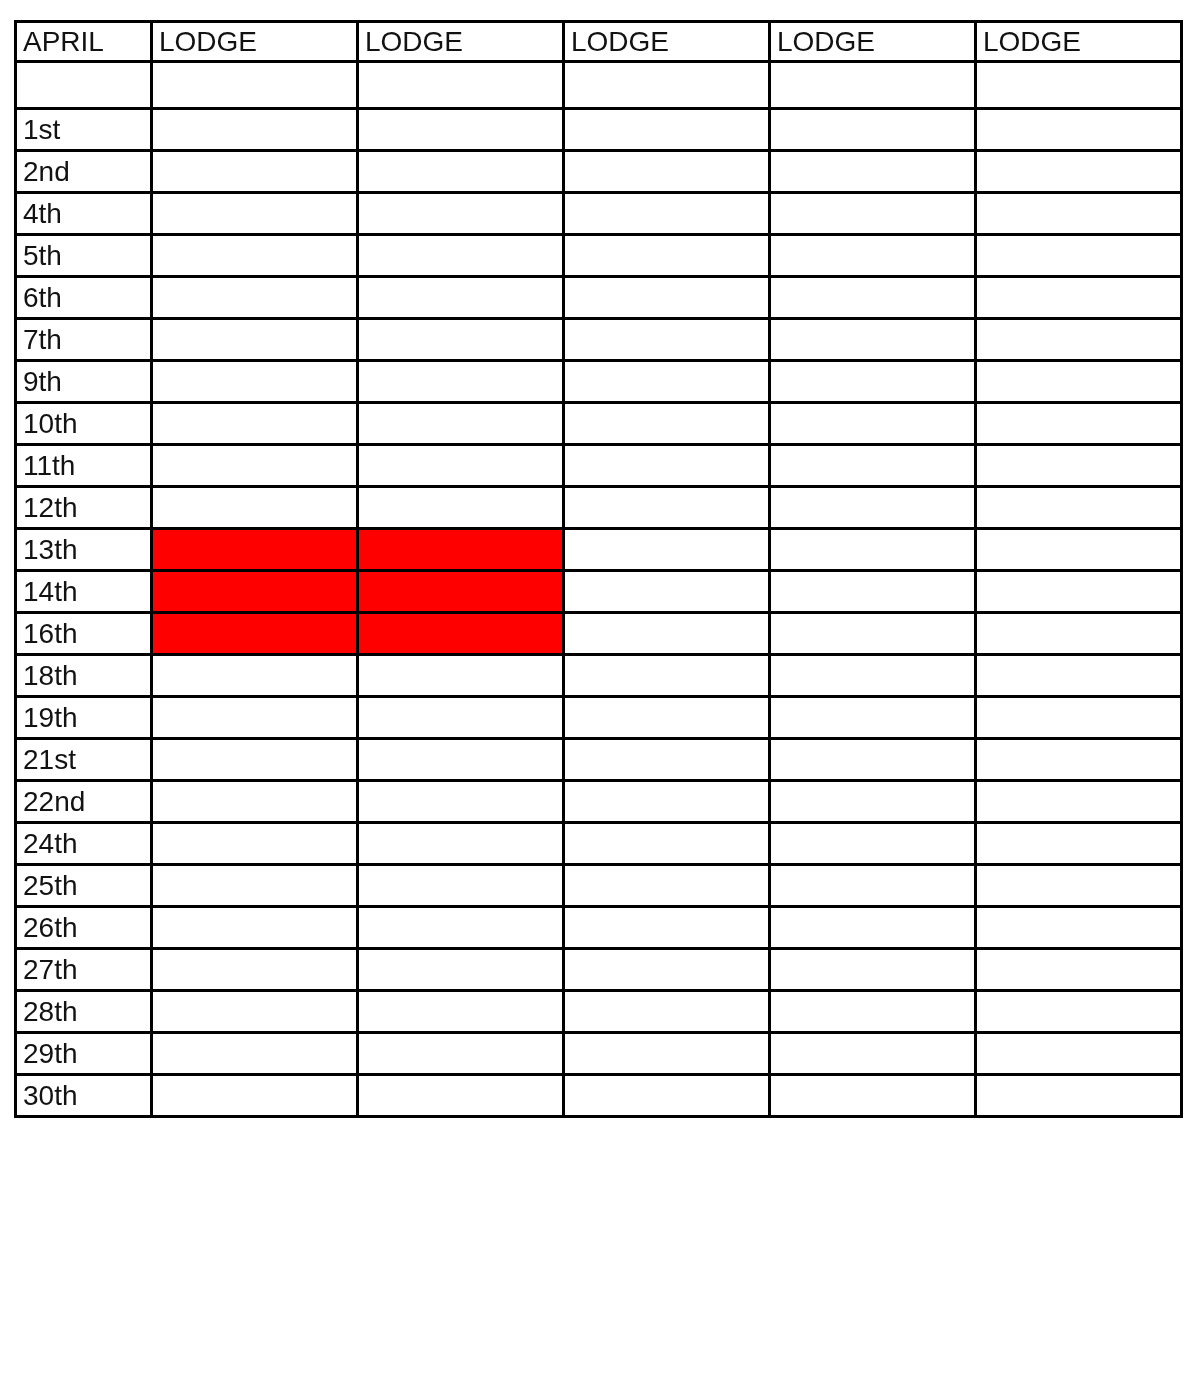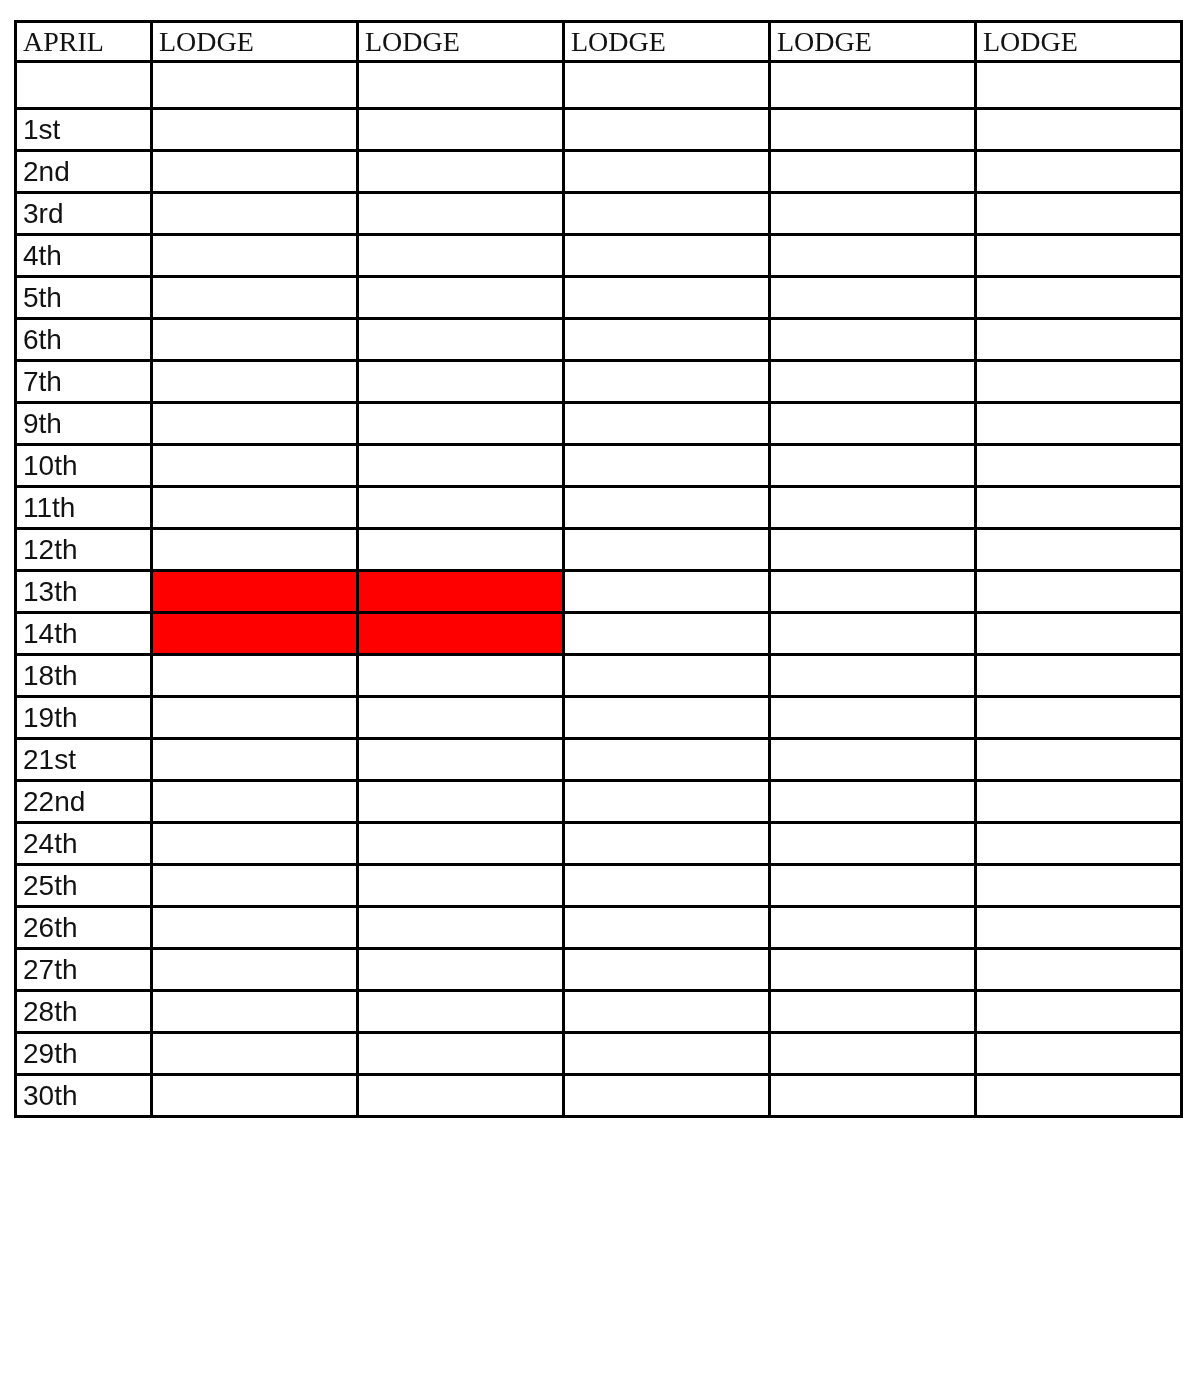--- a/index.html
+++ b/index.html
@@ -25,21 +25,21 @@
     border: 3px solid #000000;
     padding: 0 4px 0 6px;
     font-size: 28px;
     font-weight: 400;
     color: #121212;
     text-align: left;
     vertical-align: middle;
     overflow: hidden;
     white-space: nowrap;
   }
-  tr.header-row th  { height: 37px; font-family: Liberation Serif, serif; }
+  tr.header-row th  { height: 37px; }
   tr.blank-row td   { height: 44px; }
   tr.date-row td    { height: 39px; }
   td.red-text {
     color: #CB2C28;
   }
   td.highlight {
     background: #FE0000;
   }
 </style>
 </head>
@@ -85,28 +85,20 @@
         </tr>
         <tr class="date-row">
           <td>2nd</td>
           <td></td>
           <td></td>
           <td></td>
           <td></td>
           <td></td>
         </tr>
         <tr class="date-row">
-          <td class="red-text">3rd</td>
-          <td></td>
-          <td></td>
-          <td></td>
-          <td></td>
-          <td></td>
-        </tr>
-        <tr class="date-row">
           <td class="red-text">4th</td>
           <td></td>
           <td></td>
           <td></td>
           <td></td>
           <td></td>
         </tr>
         <tr class="date-row">
           <td class="red-text">5th</td>
           <td></td>
@@ -166,20 +158,28 @@
         <tr class="date-row">
           <td>13th</td>
           <td class="highlight"></td>
           <td class="highlight"></td>
           <td></td>
           <td></td>
           <td></td>
         </tr>
         <tr class="date-row">
           <td>14th</td>
+          <td class="highlight"></td>
+          <td class="highlight"></td>
+          <td></td>
+          <td></td>
+          <td></td>
+        </tr>
+        <tr class="date-row">
+          <td>16th</td>
           <td class="highlight"></td>
           <td class="highlight"></td>
           <td></td>
           <td></td>
           <td></td>
         </tr>
         <tr class="date-row">
           <td class="red-text">18th</td>
           <td></td>
           <td></td>

